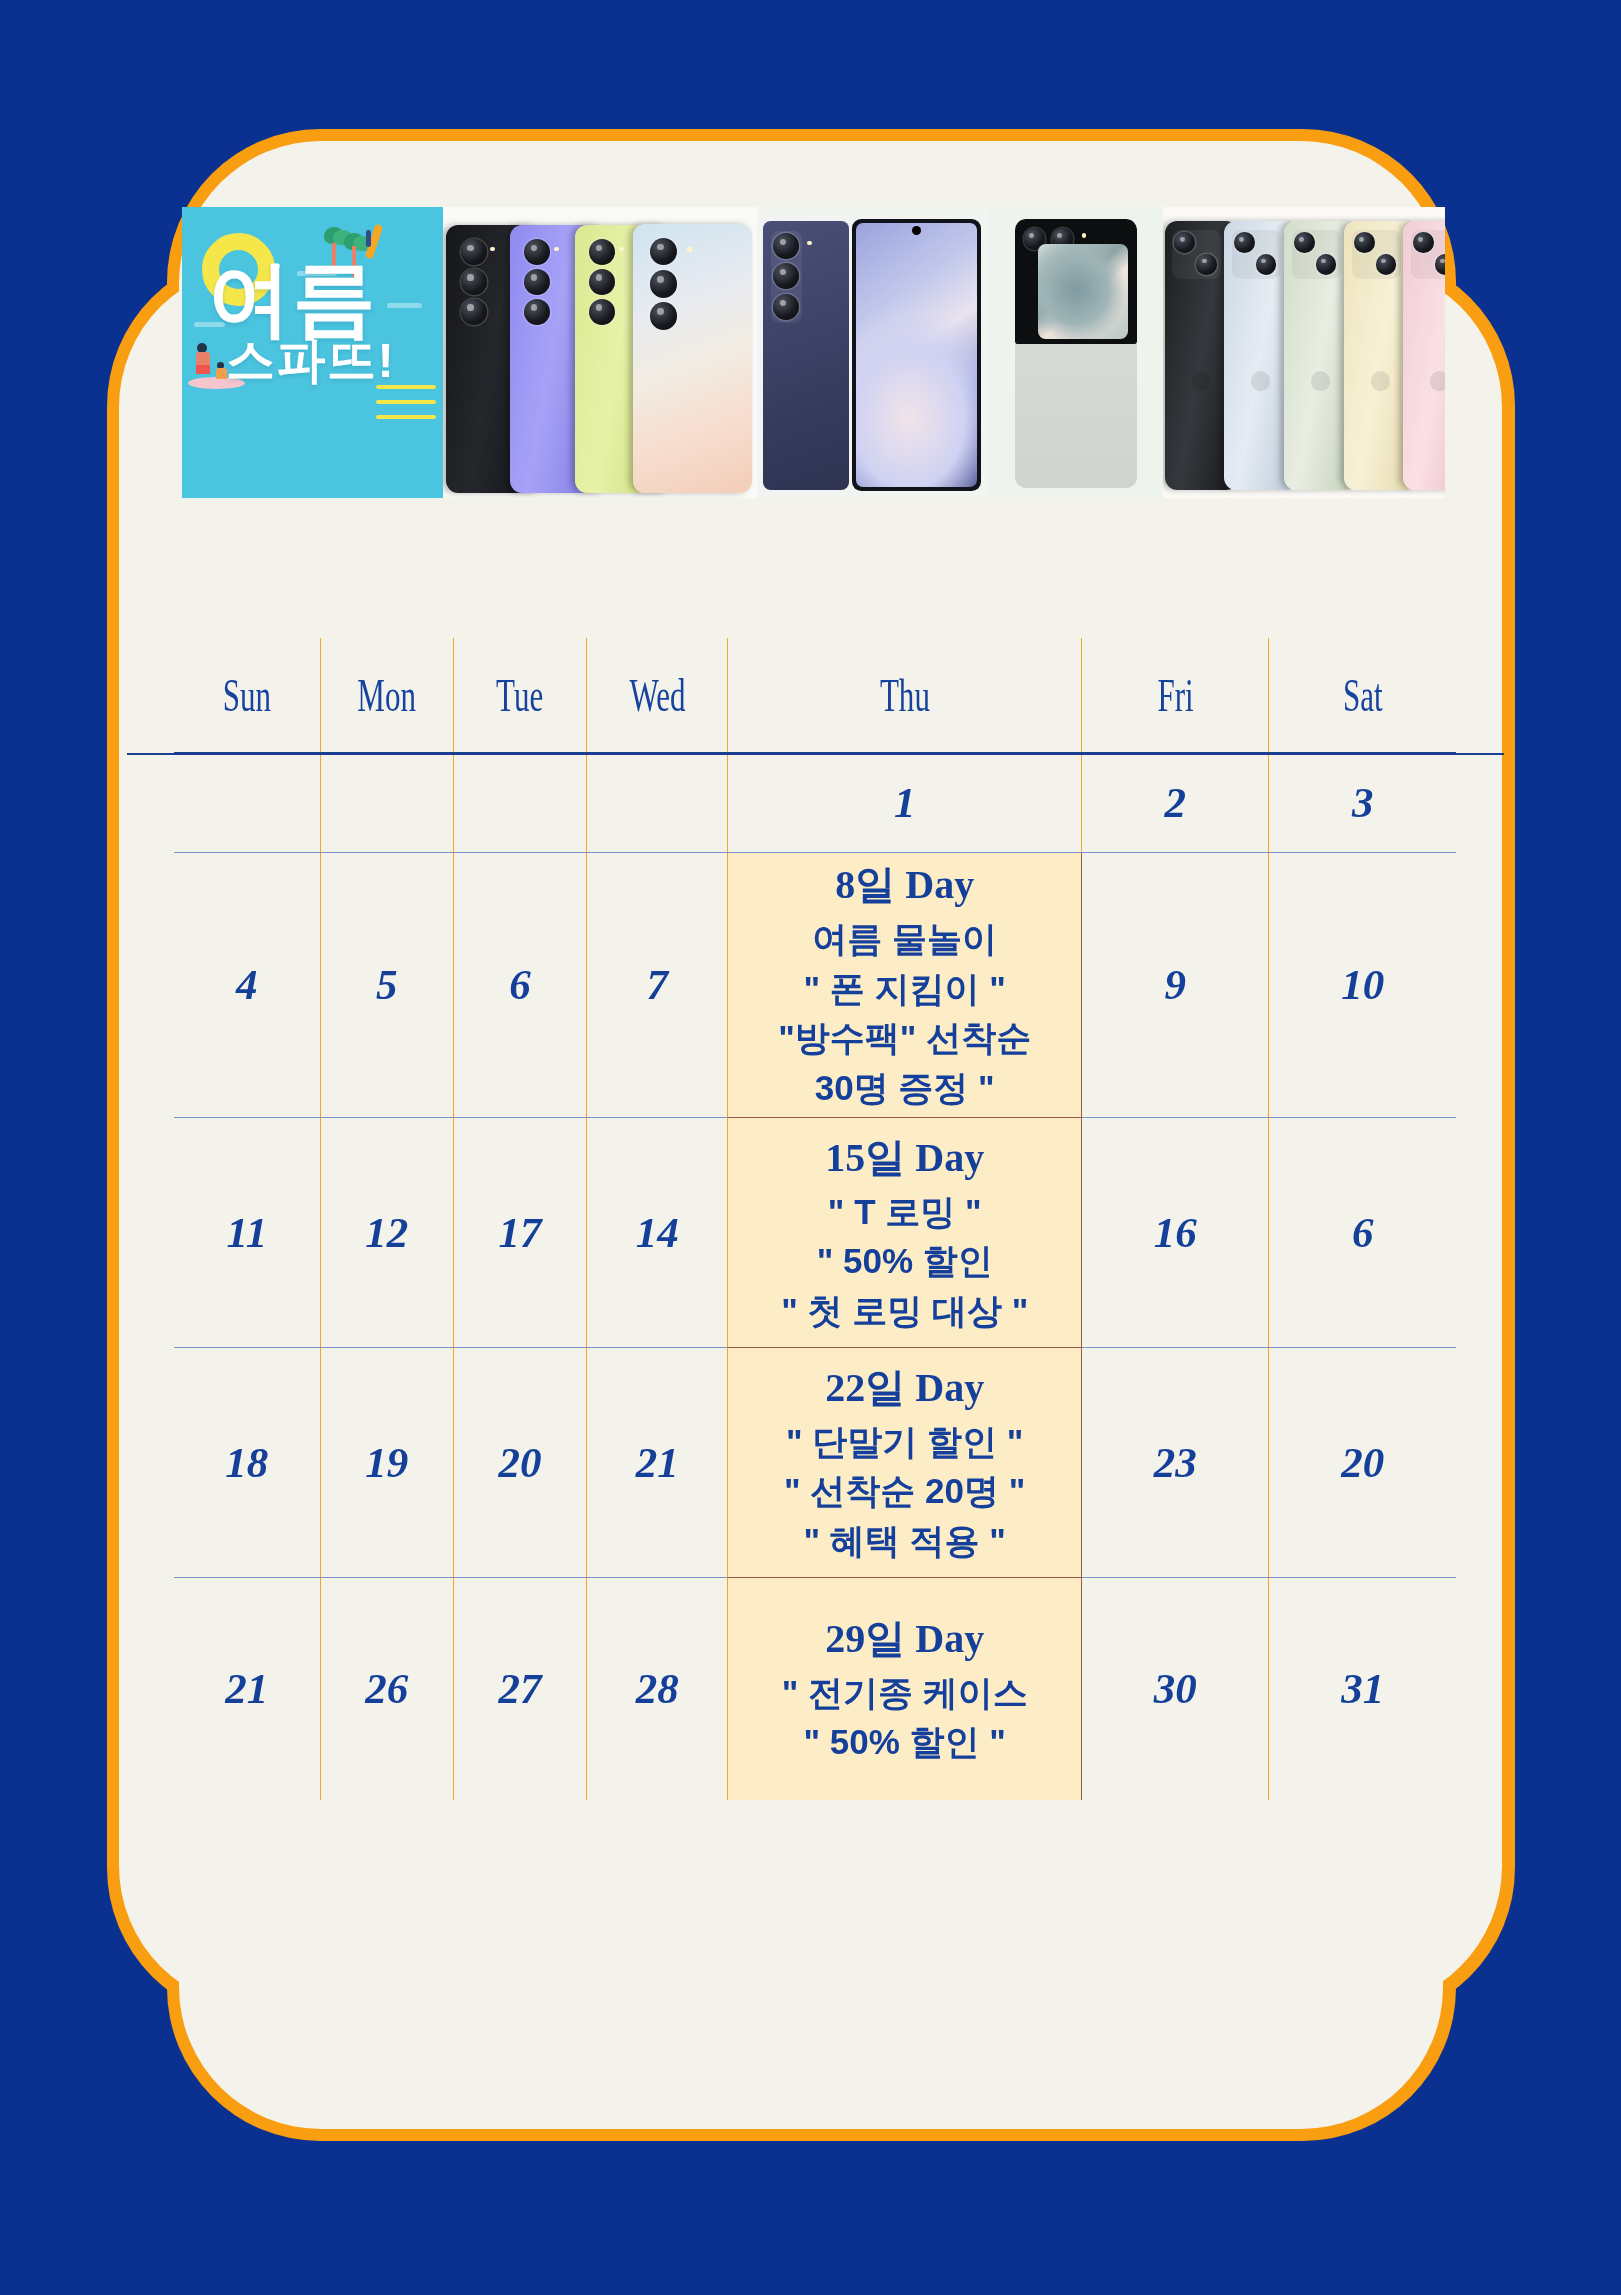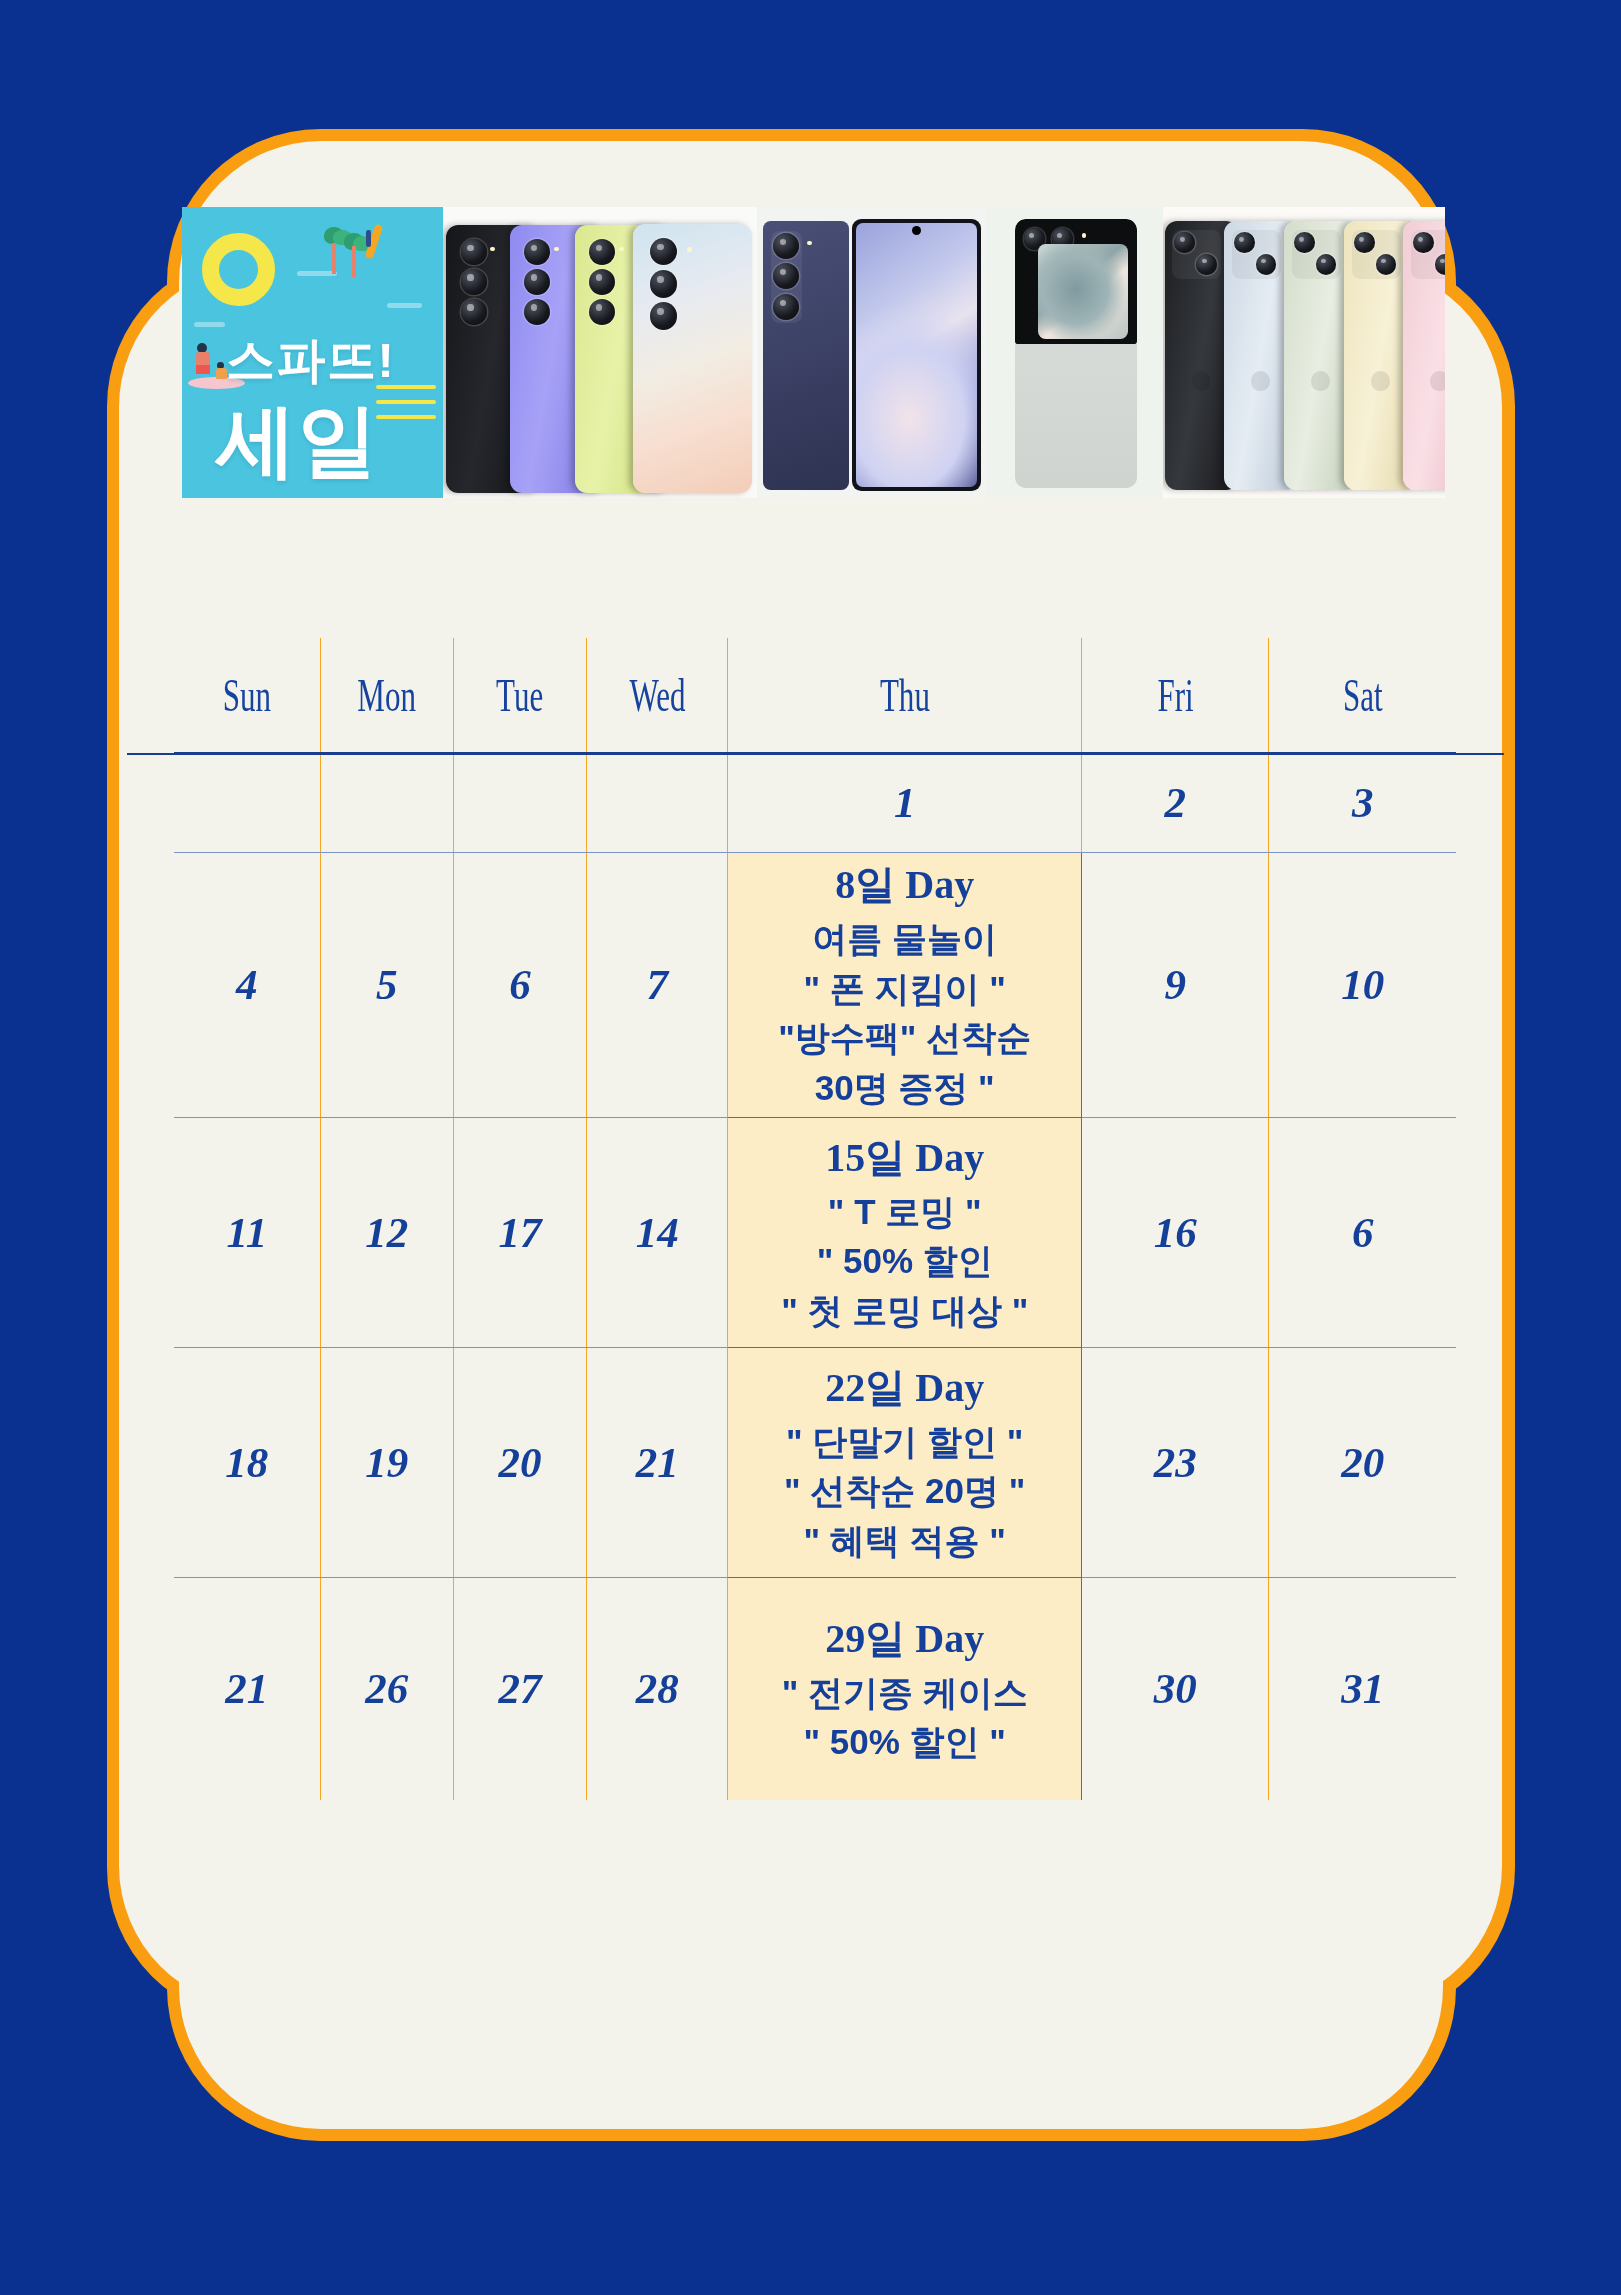--- a/index.html
+++ b/index.html
@@ -360,22 +360,22 @@
           <div class="kid-head" style="left:35px;top:155px;"></div>
           <div class="kid-body" style="left:34px;top:161px;"></div>
         </div>
 
         <div>
           <div class="wave-line" style="left:194px;top:178px;"></div>
           <div class="wave-line" style="left:194px;top:193px;"></div>
           <div class="wave-line" style="left:194px;top:208px;"></div>
         </div>
 
+        <span class="banner-word bw1">여름</span>
         <span class="banner-word bw2">스파뜨!</span>
-        <span class="banner-word bw3">세일</span>
       </div>
 
       <div class="tile tile-galaxy">
         <div class="ph ga" style="left:3.1px;  background:linear-gradient(100deg,#15161a 0%,#26272c 48%,#121317 100%);">
           <div class="camblock ga-cam">
               <div class="lens ga-lens" style="top:1.5px;"></div>
               <div class="lens ga-lens" style="top:31px;"></div>
               <div class="lens ga-lens" style="top:61px;"></div>
             </div>
           <div class="flashdot" style="left:44px;top:21.4px;"></div>

